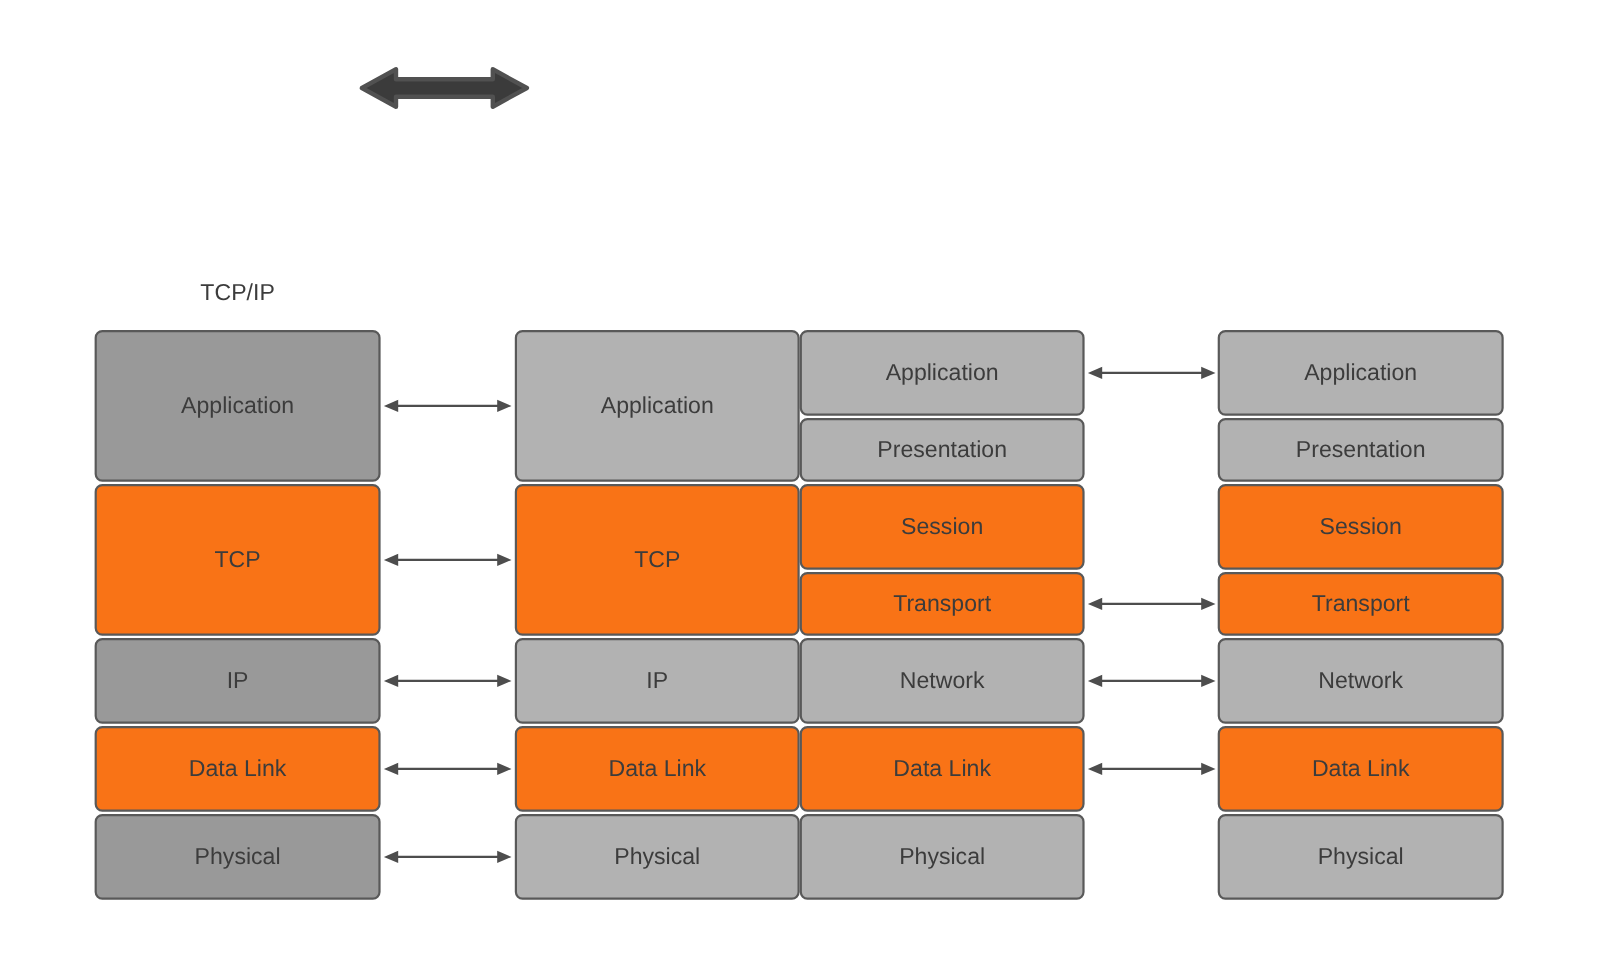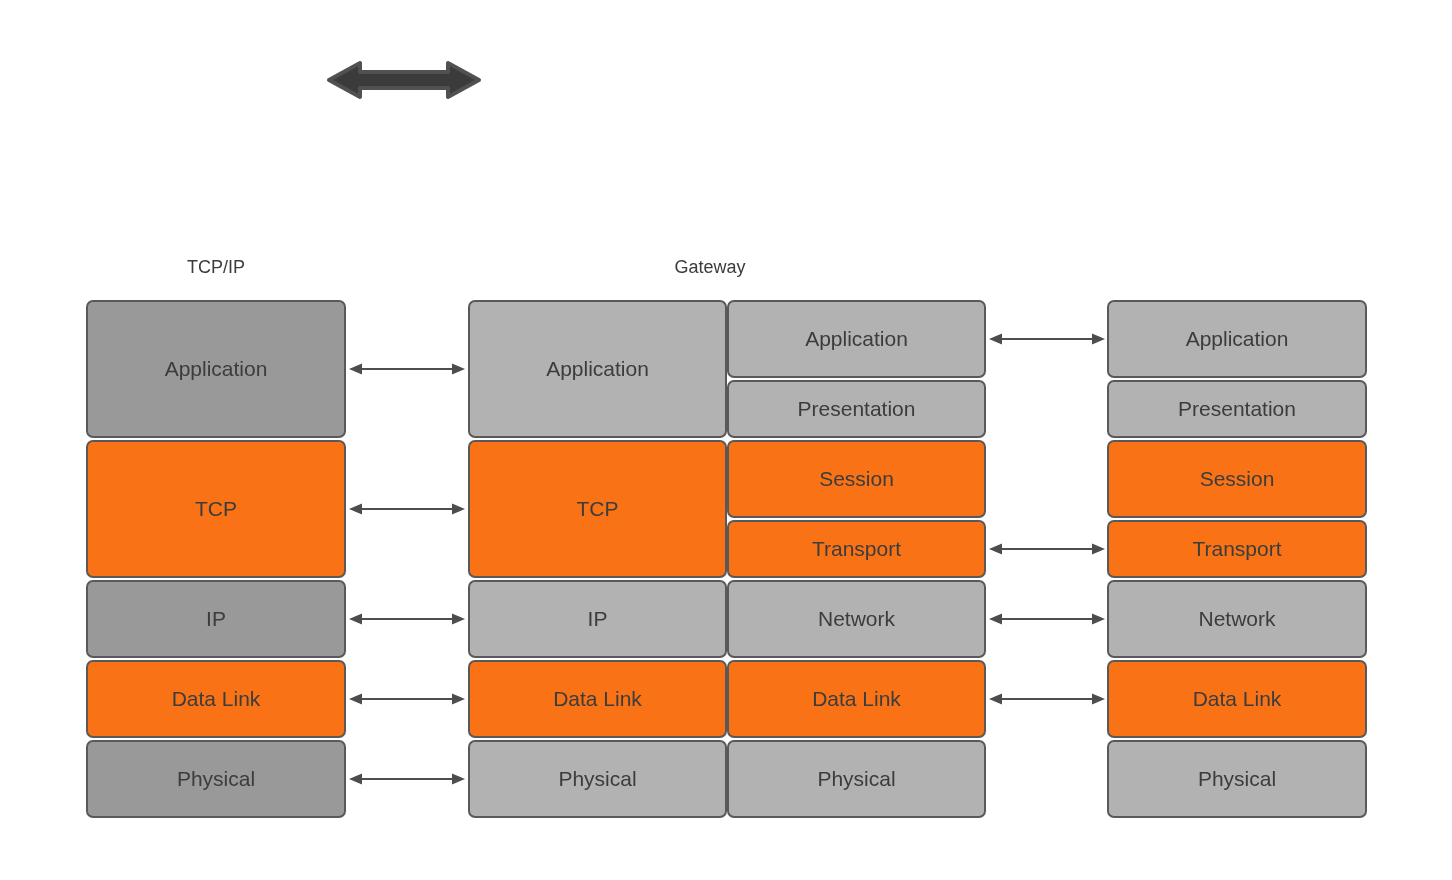--- a/index.html
+++ b/index.html
@@ -2,21 +2,21 @@
 <html><head>
 <meta charset="utf-8">
 <style>
   html,body{margin:0;padding:0;background:#ffffff;}
   .canvas{
     position:relative;width:1452px;height:880px;background:#ffffff;overflow:hidden;
     font-family:"Liberation Sans", sans-serif;
   }
   .col-header{
     position:absolute;height:26px;display:flex;align-items:center;justify-content:center;
-    font-size:18px;color:#3c3c3c;
+    font-size:21px;color:#3c3c3c;
   }
   .box{
     position:absolute;box-sizing:border-box;border:2px solid #595959;border-radius:7px;
     display:flex;align-items:center;justify-content:center;
     font-size:21px;color:#3c3c3c;text-align:center;
   }
   .box.dark{background:#999999;}
   .box.light{background:#b2b2b2;}
   .box.white{background:#f97316;}
   .connector{position:absolute;}
@@ -25,21 +25,20 @@
 </head>
 <body>
 
 <div class="canvas">
 
   <svg class="thick-arrow" style="left:325px;top:57px;" width="158" height="46" viewBox="0 0 158 46">
     <polygon points="4,23 35,6 35,15 123,15 123,6 154,23 123,40 123,31 35,31 35,40" fill="#3b3b3b" stroke="#515151" stroke-width="4" stroke-linejoin="round"></polygon>
   </svg>
 
   <div class="col-header" style="left:86px;top:254px;width:260px;">TCP/IP</div>
-  <div class="col-header" style="left:468px;top:254px;width:484px;">Gateway</div>
 
   <div class="box dark" style="left:86px;top:300px;width:260px;height:138px;">
     <span>Application</span>
     </div>
   <div class="box white" style="left:86px;top:440px;width:260px;height:138px;">
     <span>TCP</span>
     </div>
   <div class="box dark" style="left:86px;top:580px;width:260px;height:78px;">
     <span>IP</span>
     </div>

